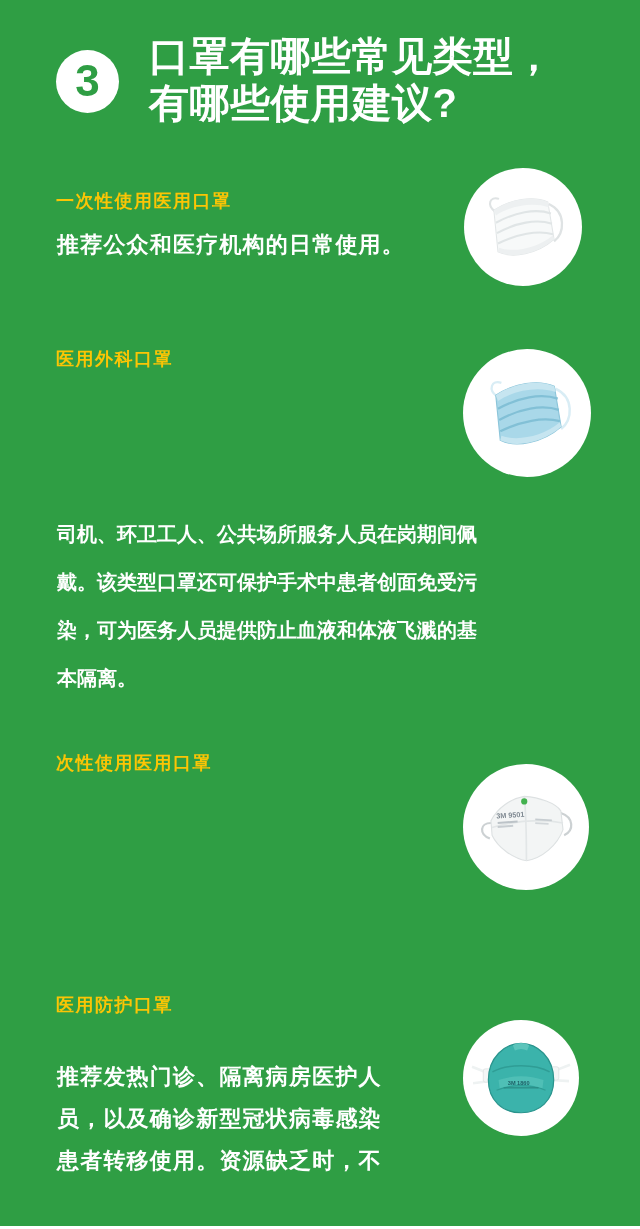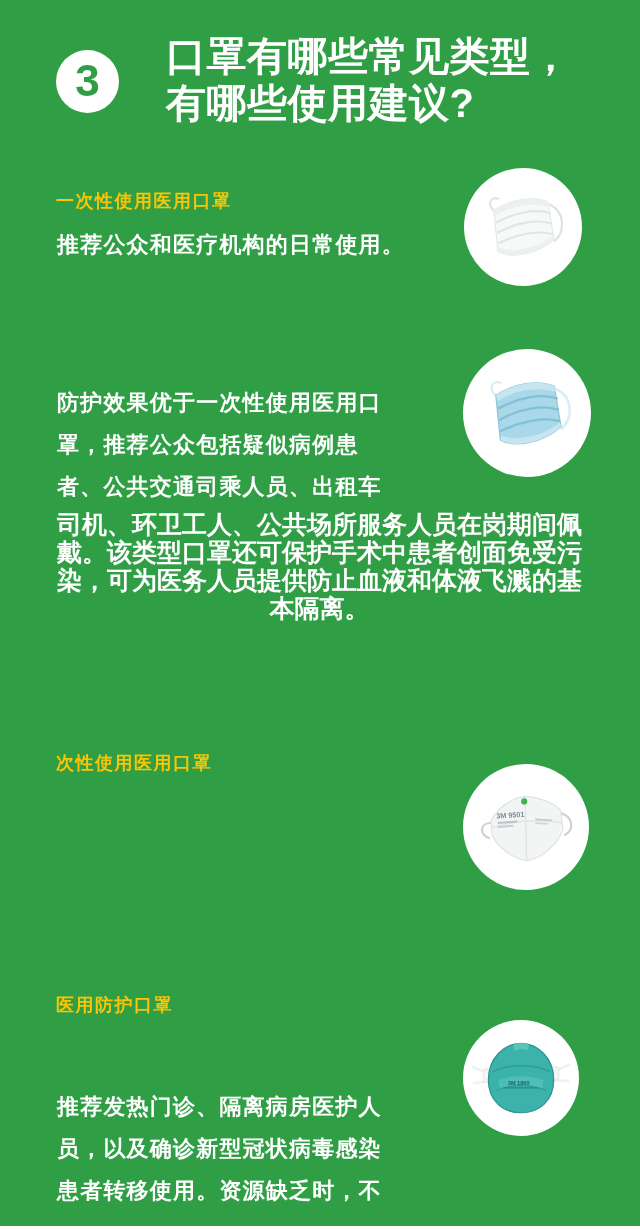--- a/index.html
+++ b/index.html
@@ -29,21 +29,20 @@
   }
   .title {
     position: absolute;
     left: 149px; top: 33px;
     font-size: 40px;
     line-height: 47px;
     font-weight: 900;
     color: #ffffff;
     letter-spacing: 0.5px;
     white-space: pre-line;
-    margin-left: 17px;
   }
   .hd {
     position: absolute;
     left: 56px;
     font-size: 18px;
     font-weight: 800;
     color: #fbc505;
     letter-spacing: 1.5px;
     line-height: 32px;
     white-space: pre-line;
@@ -55,26 +54,25 @@
     font-size: 22px;
     font-weight: 600;
     line-height: 42px;
     letter-spacing: 1.2px;
     white-space: pre-line;
   }
   .bd-sm {
     position: absolute;
     left: 57px;
     color: #ffffff;
-    font-size: 25px;
+    font-size: 20px;
     font-weight: 600;
-    line-height: 28px;
+    line-height: 48px;
     letter-spacing: 0px;
     white-space: pre-line;
-    text-align: center;
   }
   .circ {
     position: absolute;
     border-radius: 50%;
     background: #ffffff;
     display: flex; align-items: center; justify-content: center;
   }
   #circ1 { left: 464px; top: 168px; width: 118px; height: 118px; }
   #circ2 { left: 463px; top: 349px; width: 128px; height: 128px; }
   #circ3 { left: 463px; top: 764px; width: 126px; height: 126px; }
@@ -106,23 +104,21 @@
       <path d="M23,35 C15,29 18,20 27,23" fill="none" stroke="#dfe3e4" stroke-width="2"></path>
       <path d="M22,34 C38,23 60,20 74,26 L80,62 C64,76 40,81 26,74 Z" fill="#f7f9f9" stroke="#e2e6e7" stroke-width="1"></path>
       <path d="M22,34 C38,23 60,20 74,26 L75,31 C60,26 39,29 24,39 Z" fill="#edf0f1"></path>
       <path d="M24,46 C42,36 62,32 77,37" fill="none" stroke="#e0e5e6" stroke-width="2"></path>
       <path d="M25,56 C43,46 63,42 78,47" fill="none" stroke="#e0e5e6" stroke-width="2"></path>
       <path d="M26,66 C44,57 64,53 79,57" fill="none" stroke="#e0e5e6" stroke-width="2"></path>
       <path d="M26,74 C40,81 64,76 80,62 L79,58 C63,71 41,75 27,70 Z" fill="#edf0f1"></path>
     </svg>
   </div>
 
-  <div class="bd" style="top:382px">防护效果优于一次性使用医用口
-罩，推荐公众包括疑似病例患
-者、公共交通司乘人员、出租车</div>
+  <div class="hd" style="top:343px">医用外科口罩</div>
   <div class="bd-sm" style="top:510px">司机、环卫工人、公共场所服务人员在岗期间佩
 戴。该类型口罩还可保护手术中患者创面免受污
 染，可为医务人员提供防止血液和体液飞溅的基
 本隔离。</div>
   <div class="circ" id="circ2">
     <svg viewBox="0 0 100 100" aria-hidden="true">
       <path d="M75,28 C92,36 90,56 80,64" fill="none" stroke="#d9edf5" stroke-width="2.2"></path>
       <path d="M23,35 C15,29 18,20 27,23" fill="none" stroke="#d9edf5" stroke-width="2"></path>
       <path d="M22,34 C38,23 60,20 74,26 L80,62 C64,76 40,81 26,74 Z" fill="#a9d8e9" stroke="#8cc5da" stroke-width="1"></path>
       <path d="M22,34 C38,23 60,20 74,26 L75,31 C60,26 39,29 24,39 Z" fill="#c6e5f0"></path>
@@ -144,21 +140,21 @@
       <circle cx="48" cy="26.5" r="2.8" fill="#43b24f"></circle>
       <text x="23" y="42" font-size="6.5" font-weight="bold" fill="#7d8790" transform="rotate(-4 23 42)">3M 9501</text>
       <rect x="24" y="45" width="18" height="1.8" fill="#bcc3c8" transform="rotate(-4 24 45)"></rect>
       <rect x="24" y="48.6" width="14" height="1.8" fill="#c7cdd1" transform="rotate(-4 24 48.6)"></rect>
       <rect x="58" y="42" width="15" height="1.6" fill="#c7cdd1" transform="rotate(3 58 42)"></rect>
       <rect x="58" y="45.4" width="12" height="1.6" fill="#d2d7da" transform="rotate(3 58 45.4)"></rect>
     </svg>
   </div>
 
   <div class="hd" style="top:989px">医用防护口罩</div>
-  <div class="bd" style="top:1086px">推荐发热门诊、隔离病房医护人
+  <div class="bd" style="top:1056px">推荐发热门诊、隔离病房医护人
 员，以及确诊新型冠状病毒感染
 患者转移使用。资源缺乏时，不</div>
   <div class="circ" id="circ4">
     <svg viewBox="0 0 100 100" aria-hidden="true">
       <path d="M20,46 L2,39" stroke="#eef2f2" stroke-width="2.5" fill="none"></path>
       <path d="M20,53 L3,55" stroke="#eef2f2" stroke-width="2.5" fill="none"></path>
       <path d="M80,44 L98,37" stroke="#eef2f2" stroke-width="2.5" fill="none"></path>
       <path d="M80,52 L97,53" stroke="#eef2f2" stroke-width="2.5" fill="none"></path>
       <rect x="13" y="41" width="8" height="13" rx="2" fill="#f4f6f6" stroke="#dfe3e3" stroke-width="0.8"></rect>
       <rect x="79" y="39" width="8" height="13" rx="2" fill="#f4f6f6" stroke="#dfe3e3" stroke-width="0.8"></rect>

